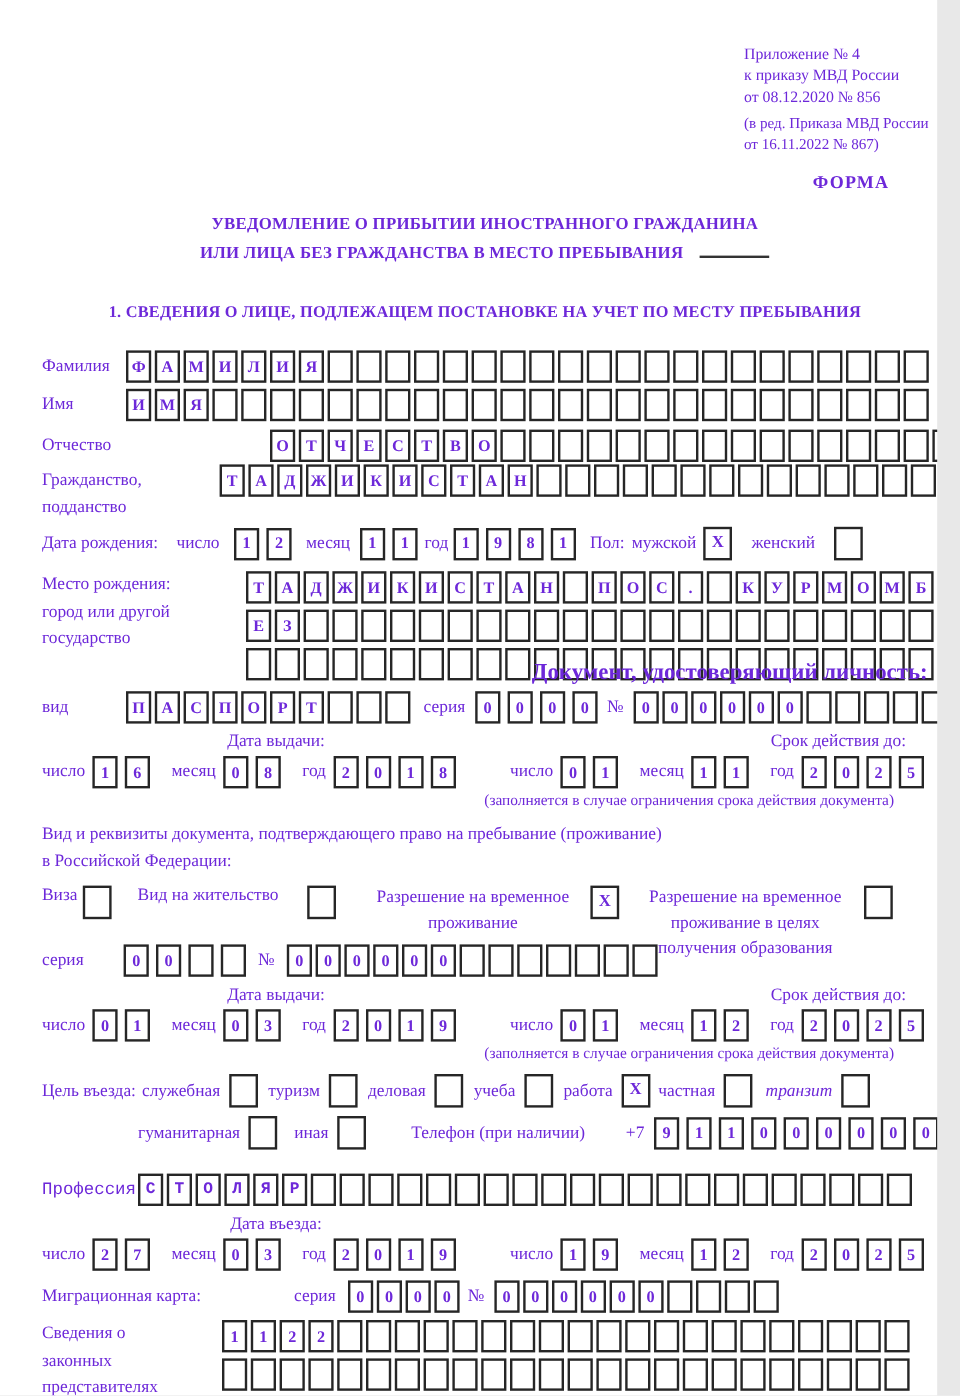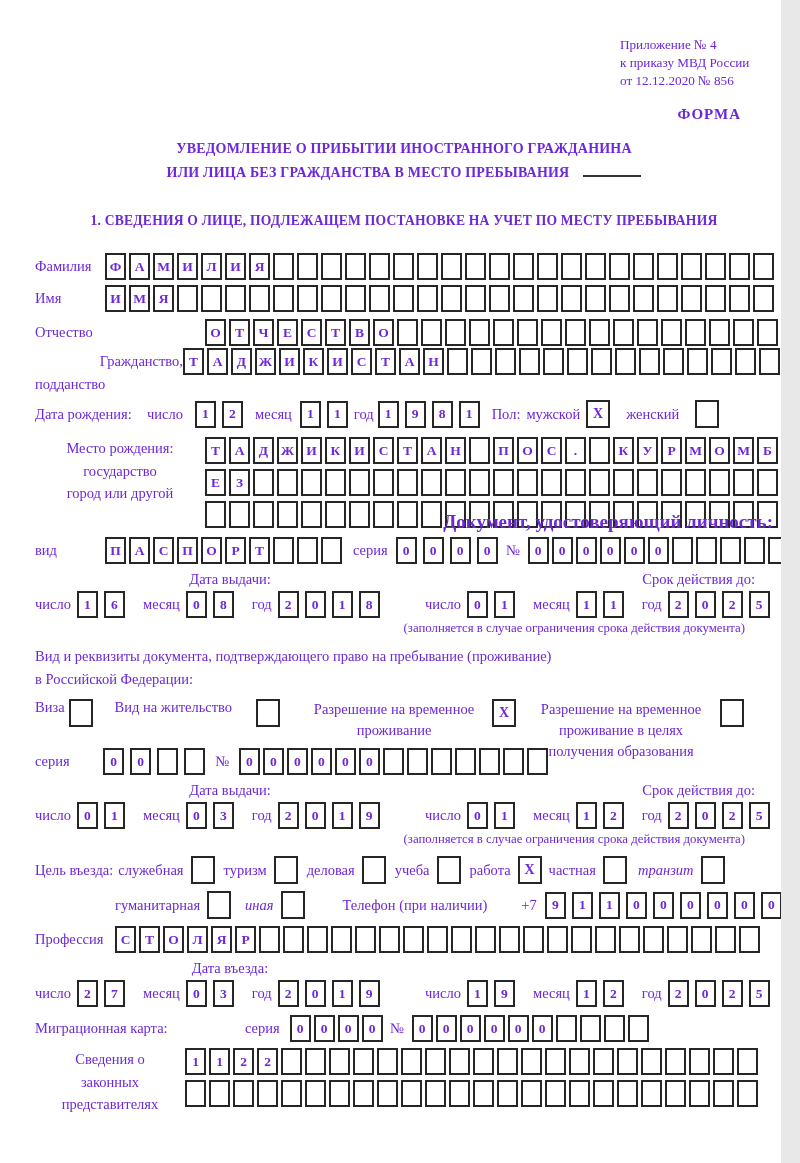--- a/index.html
+++ b/index.html
@@ -22,21 +22,21 @@
   .lw170{width:170px;flex:none;}
   .cellrow{display:flex;flex:none;}
   .cell{display:inline-flex;flex:none;align-items:center;justify-content:center;
     width:21px;height:27px;border:2px solid #262626;box-sizing:border-box;margin-right:3px;
     font-size:13.5px;font-weight:600;background:#fff;}
   .dgap .cell{margin-right:6px;}
   .cbx{display:inline-flex;flex:none;align-items:center;justify-content:center;
     width:24px;height:28px;border:2px solid #262626;box-sizing:border-box;
     font-size:14px;font-weight:600;background:#fff;}
   .subline{margin-top:1px;}
-  .twocol{display:flex;margin-top:9px;text-align:center;}
+  .twocol{display:flex;margin-top:9px;}
   .labcol{line-height:22.5px;}
   .boxcol .cellrow{margin-bottom:5px;}
   .center-b{text-align:right;font-weight:bold;font-size:19px;margin-top:2px;}
   .dual-hdr{display:flex;margin-top:7px;}
   .dual-hdr .g1{width:390px;text-align:center;flex:none;}
   .dual-hdr .g2{width:330px;text-align:right;flex:none;}
   .dual-dates{display:flex;margin-top:3px;align-items:center;}
   .dgroup{display:flex;align-items:center;flex:none;}
   .dgroup .mlab{margin:0 6px 0 12px;flex:none;}
   .dgroup .flab{margin-right:6px;flex:none;}
@@ -48,21 +48,25 @@
   .purpose .cbx, .cbxrow .cbx{margin-left:7px;}
 </style>
 </head>
 <body>
 
 <div class="page">
 
   <div class="hdr">
     <div>Приложение № 4</div>
     <div>к приказу МВД России</div>
-    <div>от 12.12.2020 № 856</div>
+    <div>от 08.12.2020 № 856</div>
+    <div class="sub">
+      <div>(в ред. Приказа МВД России</div>
+      <div>от 16.11.2022 № 867)</div>
+    </div>
   </div>
 
   <div class="form-label">ФОРМА</div>
 
   <div class="title">
     <div>УВЕДОМЛЕНИЕ О ПРИБЫТИИ ИНОСТРАННОГО ГРАЖДАНИНА</div>
     <div><span>ИЛИ ЛИЦА БЕЗ ГРАЖДАНСТВА В МЕСТО ПРЕБЫВАНИЯ</span><span class="blank"></span></div>
   </div>
 
   <div class="section-h">1. СВЕДЕНИЯ О ЛИЦЕ, ПОДЛЕЖАЩЕМ ПОСТАНОВКЕ НА УЧЕТ ПО МЕСТУ ПРЕБЫВАНИЯ</div>
@@ -128,21 +132,21 @@
         <span class="cell"></span>
         <span class="cell"></span>
         <span class="cell"></span>
         <span class="cell"></span>
         <span class="cell"></span>
         <span class="cell"></span>
         <span class="cell"></span>
       </span>
   </div>
 
-  <div class="row" style="margin-top:7px;">
+  <div class="row" style="margin-top:7px;gap:20px;">
     <span class="lbl lw170">Отчество</span>
     <span class="cellrow">
         <span class="cell">О</span>
         <span class="cell">Т</span>
         <span class="cell">Ч</span>
         <span class="cell">Е</span>
         <span class="cell">С</span>
         <span class="cell">Т</span>
         <span class="cell">В</span>
         <span class="cell">О</span>
@@ -158,21 +162,21 @@
         <span class="cell"></span>
         <span class="cell"></span>
         <span class="cell"></span>
         <span class="cell"></span>
         <span class="cell"></span>
         <span class="cell"></span>
         <span class="cell"></span>
       </span>
   </div>
 
-  <div class="row" style="margin-top:2px;text-align:right;">
+  <div class="row" style="margin-top:2px;">
     <span class="lbl lw148">Гражданство,</span>
     <span class="cellrow">
         <span class="cell">Т</span>
         <span class="cell">А</span>
         <span class="cell">Д</span>
         <span class="cell">Ж</span>
         <span class="cell">И</span>
         <span class="cell">К</span>
         <span class="cell">И</span>
         <span class="cell">С</span>
@@ -219,22 +223,22 @@
     <span class="lbl" style="margin-left:6px;">Пол:</span>
     <span class="lbl" style="margin:0 6px;">мужской</span>
     <span class="cbx">X</span>
     <span class="lbl" style="margin:0 0 0 16px;">женский</span>
     <span class="cbx" style="margin-left:16px;"></span>
   </div>
 
   <div class="twocol">
     <div class="labcol lw170">
       <div>Место рождения:</div>
+      <div>город или другой</div>
       <div>государство</div>
-      <div>город или другой</div>
     </div>
     <div class="boxcol">
       <div class="cellrow">
           <span class="cell">Т</span>
           <span class="cell">А</span>
           <span class="cell">Д</span>
           <span class="cell">Ж</span>
           <span class="cell">И</span>
           <span class="cell">К</span>
           <span class="cell">И</span>
@@ -505,39 +509,39 @@
     <span class="cbx">X</span>
     <span class="lbl" style="margin-left:7px;">частная</span>
     <span class="cbx"></span>
     <span class="lbl" style="margin-left:11px;font-style:italic;">транзит</span>
     <span class="cbx"></span>
   </div>
 
   <div class="cbxrow purpose" style="align-items:center;margin-top:7px;margin-left:80px;">
     <span class="lbl">гуманитарная</span>
     <span class="cbx"></span>
-    <span class="lbl" style="margin-left:14px;font-style:italic;">иная</span>
+    <span class="lbl" style="margin-left:14px;">иная</span>
     <span class="cbx"></span>
     <span class="lbl" style="margin-left:38px;">Телефон (при наличии)</span>
     <span class="lbl" style="margin-left:34px;margin-right:8px;">+7</span>
     <span class="cellrow dgap">
         <span class="cell">9</span>
         <span class="cell">1</span>
         <span class="cell">1</span>
         <span class="cell">0</span>
         <span class="cell">0</span>
         <span class="cell">0</span>
         <span class="cell">0</span>
         <span class="cell">0</span>
         <span class="cell">0</span>
         <span class="cell"></span>
       </span>
   </div>
 
-  <div class="row" style="margin-top:7px;">
+  <div class="row" style="margin-top:20px;font-family:Liberation Mono, monospace;">
     <span class="lbl lw80">Профессия</span>
     <span class="cellrow">
         <span class="cell">С</span>
         <span class="cell">Т</span>
         <span class="cell">О</span>
         <span class="cell">Л</span>
         <span class="cell">Я</span>
         <span class="cell">Р</span>
         <span class="cell"></span>
         <span class="cell"></span>

